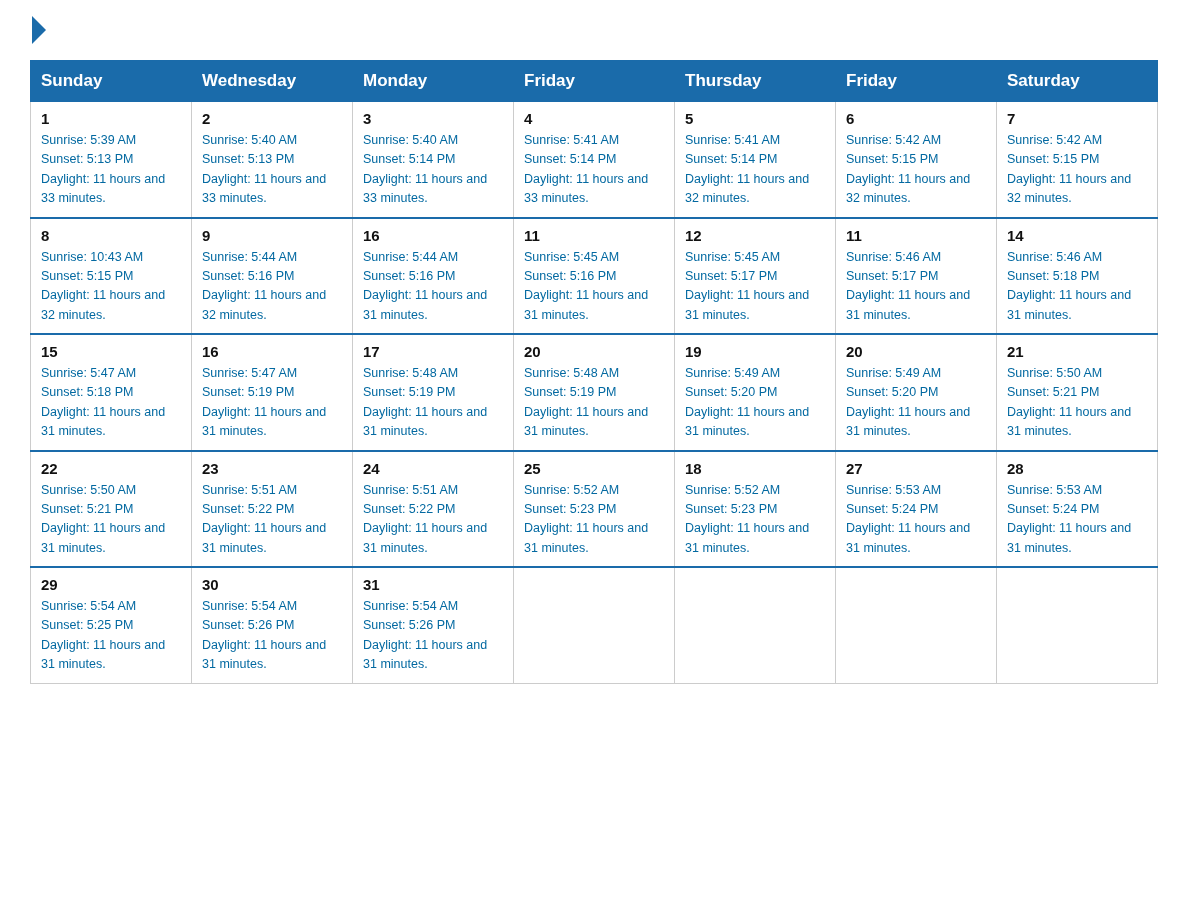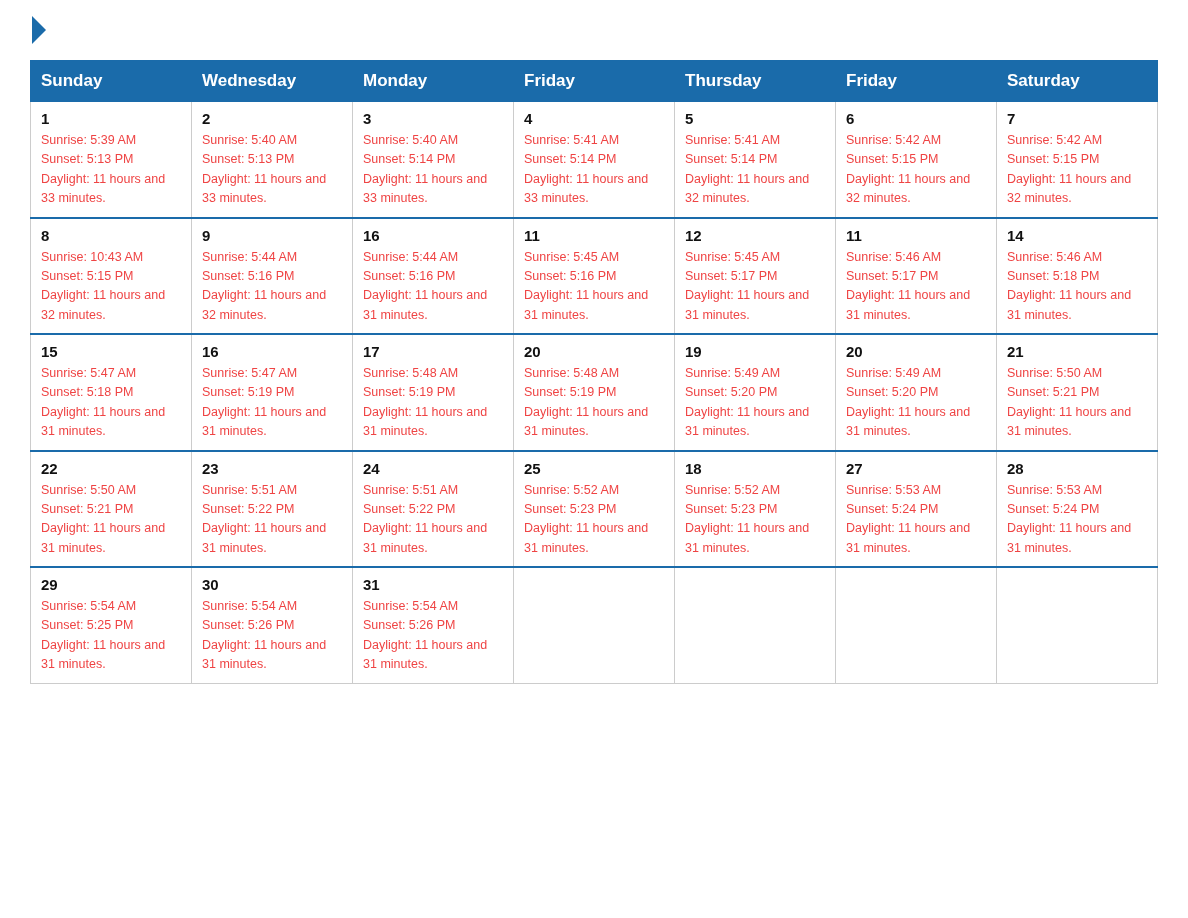--- a/index.html
+++ b/index.html
@@ -84,21 +84,21 @@
     }
     .day-num {
       font-size: 15px;
       font-weight: bold;
       color: #111;
       margin-bottom: 4px;
       display: block;
     }
     .day-info {
       font-size: 12.5px;
-      color: #ef4444;
+      color: #0369a1;
       line-height: 1.55;
     }
     tbody tr {
       border-bottom: 2px solid #1a6baa;
     }
     tbody tr:last-child {
       border-bottom: none;
       margin-top: 48px;
     }
     td.empty {

